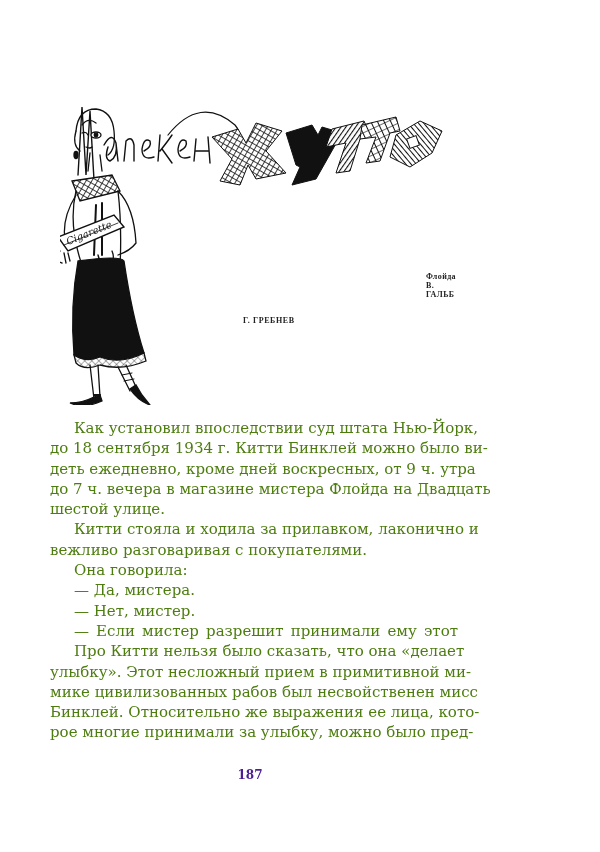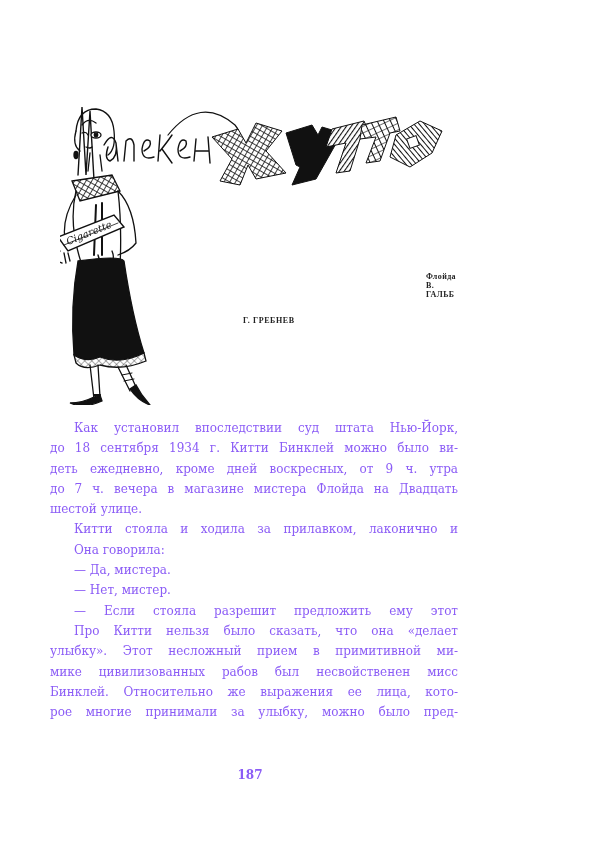--- a/index.html
+++ b/index.html
@@ -54,23 +54,23 @@
       letter-spacing: 0.4px;
       color: #222;
     }
     
     .body-text {
       position: absolute;
       left: 50px;
       top: 418px;
       width: 408px;
       font-family: "DejaVu Serif", serif;
-      font-size: 12px;
+      font-size: 15px;
       line-height: 20.3px;
-      color: #8b5cf6;
+      color: #4d7c0f;
     }
     .line {
       display: block;
       white-space: nowrap;
       text-align: justify;
       text-align-last: justify;
       height: 20.3px;
     }
     .line.last {
       text-align-last: left;
@@ -80,21 +80,21 @@
     }
     .page-number {
       position: absolute;
       left: 0;
       width: 500px;
       top: 768px;
       text-align: center;
       font-family: "DejaVu Serif", serif;
       font-weight: bold;
       font-size: 12px;
-      color: #8b5cf6;
+      color: #4c1d95;
     }
   </style>
 </head>
 <body>
 
 <div class="page">
 
   <div class="header-art">
     <svg width="400" height="310" viewBox="0 0 400 310">
       <defs>
@@ -192,24 +192,25 @@
     <div class="illustrator">Флойда В. ГАЛЬБ</div>
   </div>
 
   <div class="body-text">
     <span class="line indent">Как установил впоследствии суд штата Нью-Йорк,</span>
     <span class="line">до 18 сентября 1934 г. Китти Бинклей можно было ви-</span>
     <span class="line">деть ежедневно, кроме дней воскресных, от 9 ч. утра</span>
     <span class="line">до 7 ч. вечера в магазине мистера Флойда  на Двадцать</span>
     <span class="line last">шестой улице.</span>
     <span class="line indent">Китти стояла и ходила за прилавком, лаконично и</span>
+    <span class="line last">вежливо разговаривая с покупателями.</span>
     <span class="line indent last">Она говорила:</span>
     <span class="line indent last">— Да, мистера.</span>
     <span class="line indent last">— Нет, мистер.</span>
-    <span class="line indent">— Если стояла разрешит предложить ему этот</span>
+    <span class="line indent">— Если мистер разрешит принимали ему этот</span>
     <span class="line indent">Про Китти нельзя было сказать, что она «делает</span>
     <span class="line">улыбку». Этот несложный прием в примитивной ми-</span>
     <span class="line">мике цивилизованных рабов был несвойственен  мисс</span>
     <span class="line">Бинклей. Относительно же выражения ее лица, кото-</span>
     <span class="line">рое многие принимали за улыбку, можно было пред-</span>
   </div>
 
   <div class="page-number">187</div>
 </div>
 

